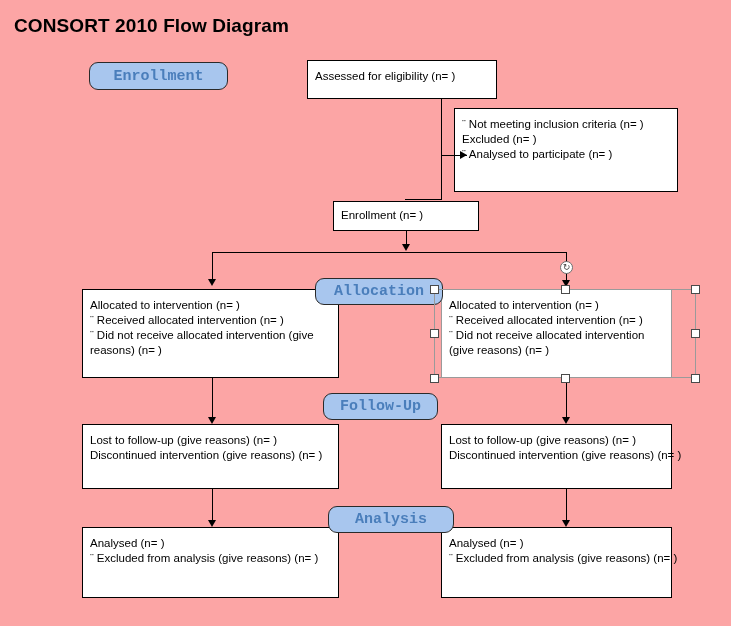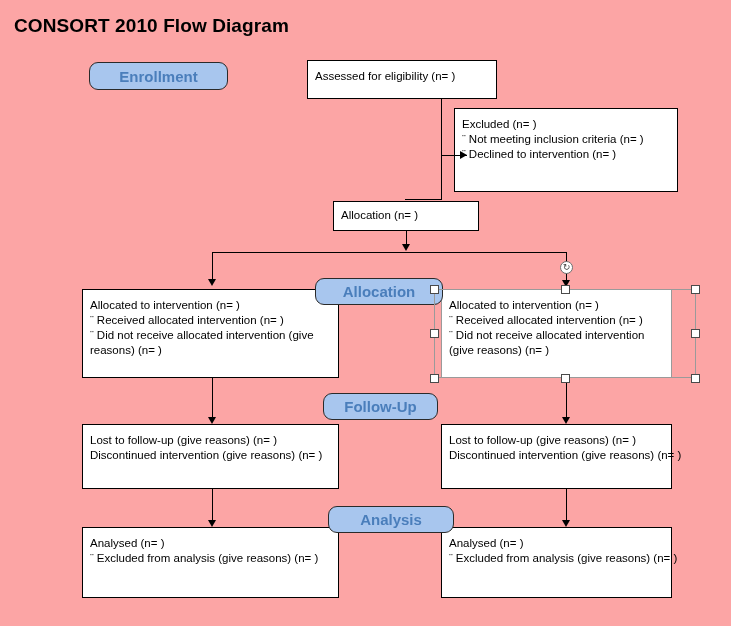--- a/index.html
+++ b/index.html
@@ -67,20 +67,21 @@
     border-radius: 9px;
     color: #4a7ebb;
     font-size: 15px;
     font-weight: bold;
     text-align: center;
     line-height: 1;
     display: flex;
     align-items: center;
     justify-content: center;
     z-index: 6;
+    font-family: Liberation Mono, monospace;
   }
 
   
   .vline {
     position: absolute;
     width: 0;
     border-left: 1px solid #000000;
     z-index: 2;
   }
   .hline {
@@ -152,29 +153,29 @@
   <div class="arrow-right" style="left:460px; top:151px;"></div>
 
   <div class="vline" style="left:441px; top:99px; height:100px;"></div>
   <div class="hline" style="left:405px; top:199px; width:37px;"></div>
 
   <div class="flow-box" style="left:307px; top:60px; width:190px; height:39px;">
     <div class="line">Assessed for eligibility (n=  )</div>
   </div>
 
   <div class="flow-box" style="left:454px; top:108px; width:224px; height:84px;">
+    <div class="line"><span class="bullet">¨</span><span>Not meeting inclusion criteria (n=  )</span></div>
     <div class="line">Excluded  (n=  )</div>
-    <div class="line"><span class="bullet">¨</span><span>Not meeting inclusion criteria (n=  )</span></div>
-    <div class="line"><span class="bullet">¨</span><span>Declined to intervention (n=  )</span></div>
+    <div class="line"><span class="bullet">¨</span><span>Analysed to participate (n=  )</span></div>
   </div>
 
   <div class="banner" style="left:89px; top:62px; width:139px; height:28px;">Enrollment</div>
 
   <div class="flow-box" style="left:333px; top:201px; width:146px; height:30px; padding-top:6px;">
-    <div class="line">Allocation (n=  )</div>
+    <div class="line">Enrollment (n=  )</div>
   </div>
 
   <div class="vline" style="left:406px; top:231px; height:17px;"></div>
   <div class="arrow-down" style="left:402px; top:244px;"></div>
   <div class="hline" style="left:212px; top:252px; width:355px;"></div>
   <div class="vline" style="left:212px; top:252px; height:30px;"></div>
   <div class="arrow-down" style="left:208px; top:279px;"></div>
   <div class="vline" style="left:566px; top:252px; height:30px;"></div>
   <div class="arrow-down" style="left:562px; top:280px;"></div>
 

